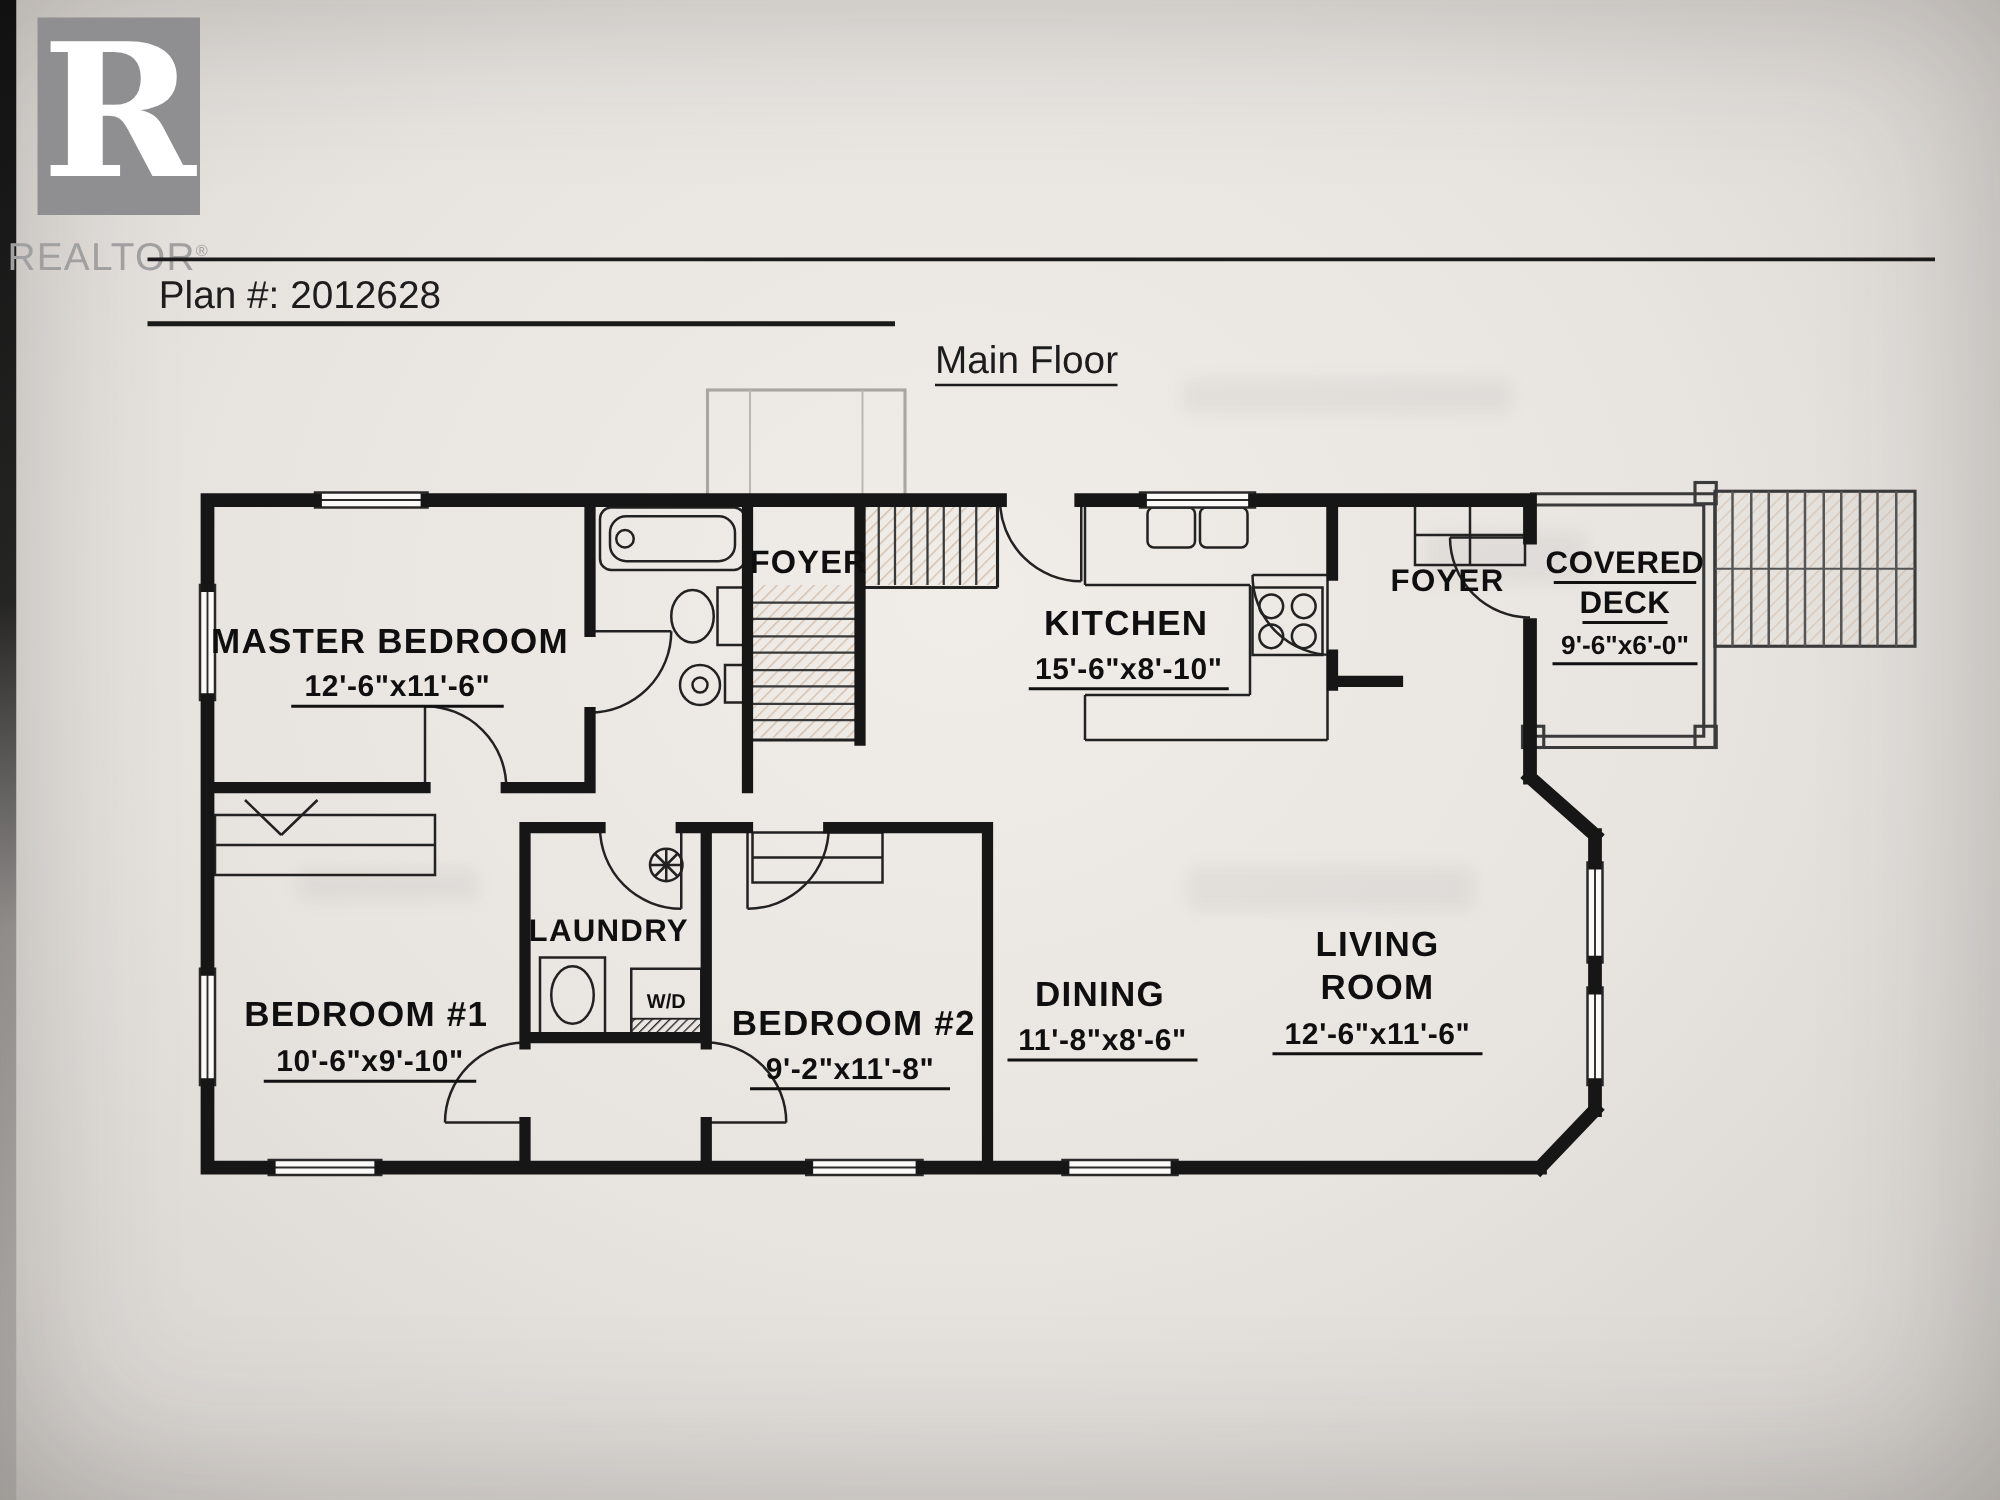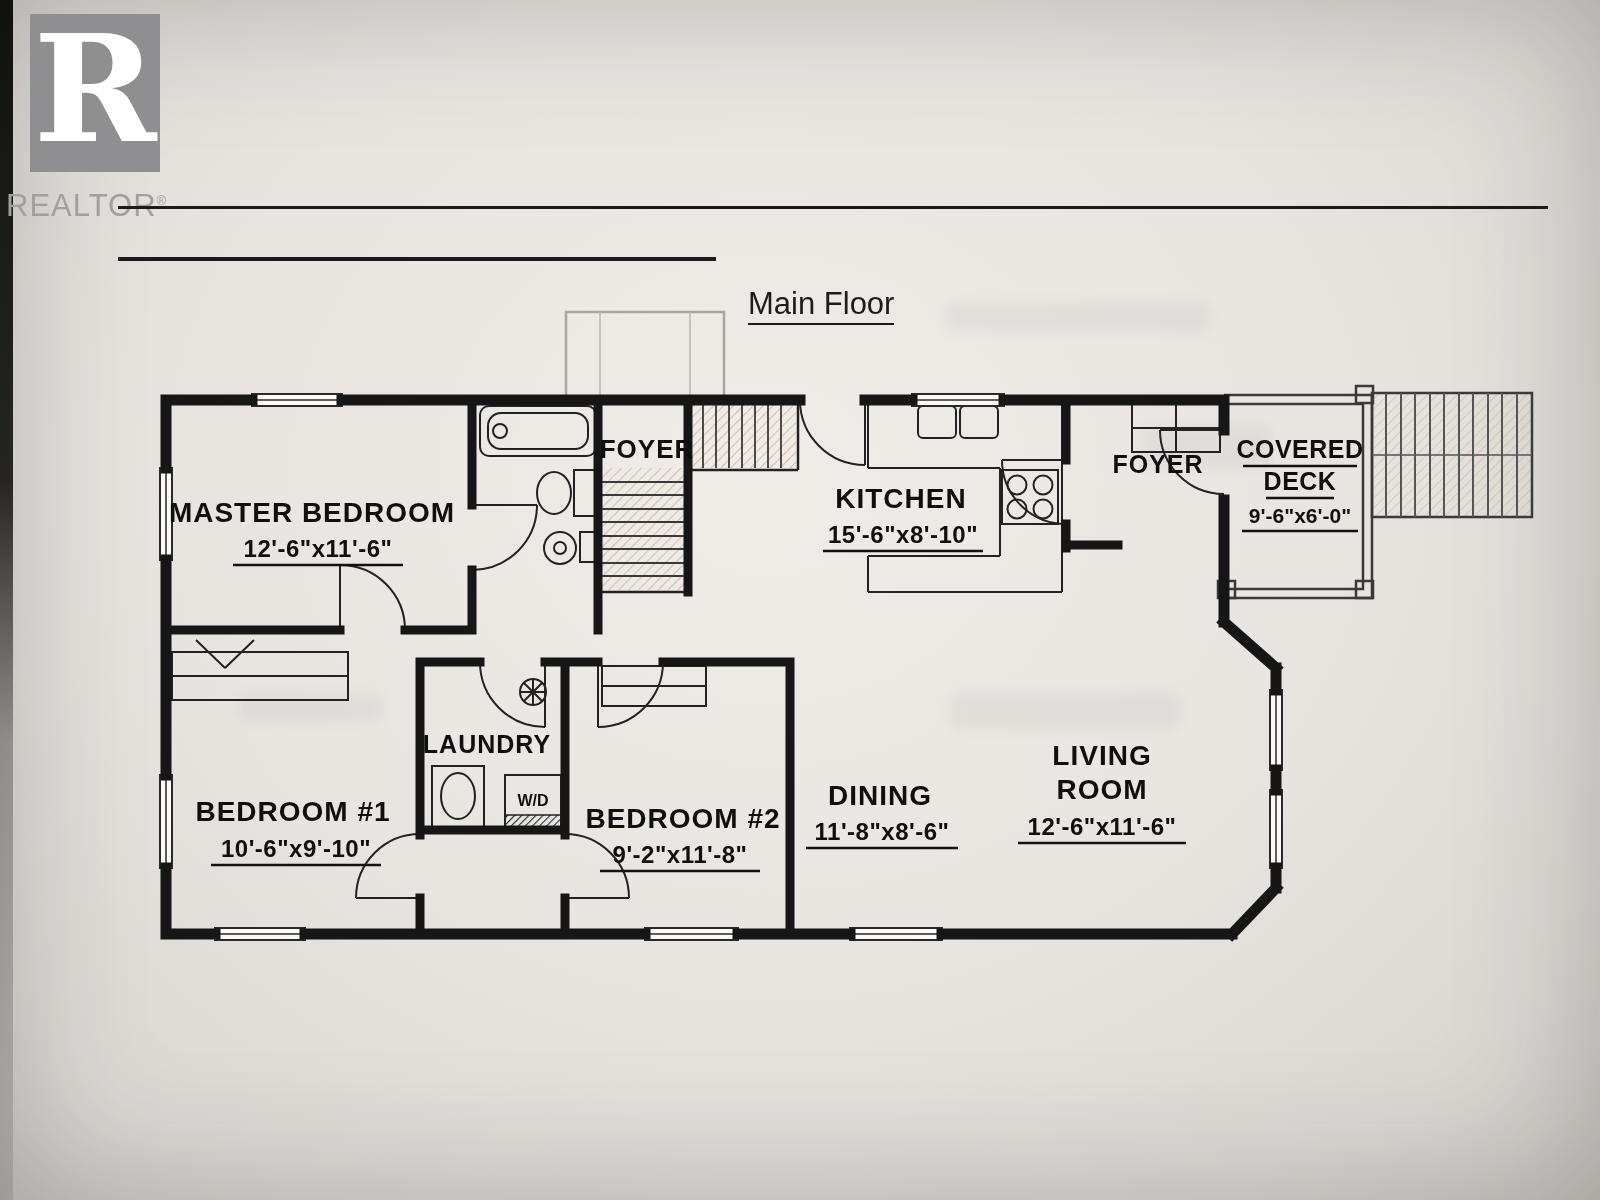--- a/index.html
+++ b/index.html
@@ -11,39 +11,40 @@
   .left-edge{left:0;top:0;width:13px;height:100%;
         background:linear-gradient(to bottom, rgba(8,8,8,.95) 0%, rgba(8,8,8,.85) 40%, rgba(8,8,8,.30) 62%, rgba(8,8,8,.10) 100%);}
   .logo-box{left:30px;top:14px;width:130px;height:158px;background:#8f8f91;
         display:flex;align-items:center;justify-content:center;}
   .logo-r{color:#fff;font-family:"DejaVu Serif",serif;font-weight:700;font-size:148px;line-height:1;transform:translateY(-4px);}
   .logo-word{left:6px;top:188px;font-size:31px;color:#a0a0a0;letter-spacing:1px;}
   .logo-word sup{font-size:13px;}
   .top-rule{left:118px;top:206px;width:1430px;height:3px;background:#1a1a1a;}
   .plan-label{left:127px;top:218px;font-size:31px;color:#1d1d1d;}
   .plan-underline{left:118px;top:257px;width:598px;height:4px;background:#1a1a1a;}
-  .floor-title{left:748px;top:286px;font-size:31px;color:#1c1c1c;border-bottom:2px solid #1c1c1c;padding-bottom:1px;}
+  .floor-title{left:748px;top:270px;font-size:31px;color:#1c1c1c;border-bottom:2px solid #1c1c1c;padding-bottom:1px;}
   .ghost{background:rgba(95,92,88,.07);filter:blur(6px);border-radius:8px;}
   svg{position:absolute;left:0;top:0;}
   svg text{font-family:"Liberation Sans",sans-serif;font-weight:700;fill:#0f0f0f;}
 </style>
 </head>
 <body>
 
 <div class="page">
 
   <div class="abs left-edge"></div>
 
   <div class="abs logo-box">
     <span class="logo-r">R</span>
   </div>
   <div class="abs logo-word">
     <span>REALTOR</span><sup>®</sup>
   </div>
   <div class="abs top-rule"></div>
+  <div class="abs plan-label">Plan #: 2012628</div>
   <div class="abs plan-underline"></div>
   <div class="abs floor-title">Main Floor</div>
 
   <div class="abs ghost" style="left:945px;top:303px;width:265px;height:28px;"></div>
   <div class="abs ghost" style="left:1140px;top:425px;width:130px;height:42px;"></div>
   <div class="abs ghost" style="left:950px;top:693px;width:230px;height:36px;"></div>
   <div class="abs ghost" style="left:238px;top:695px;width:145px;height:26px;"></div>
 
   <svg width="1600" height="1200" viewBox="0 0 1600 1200">
     <defs>

